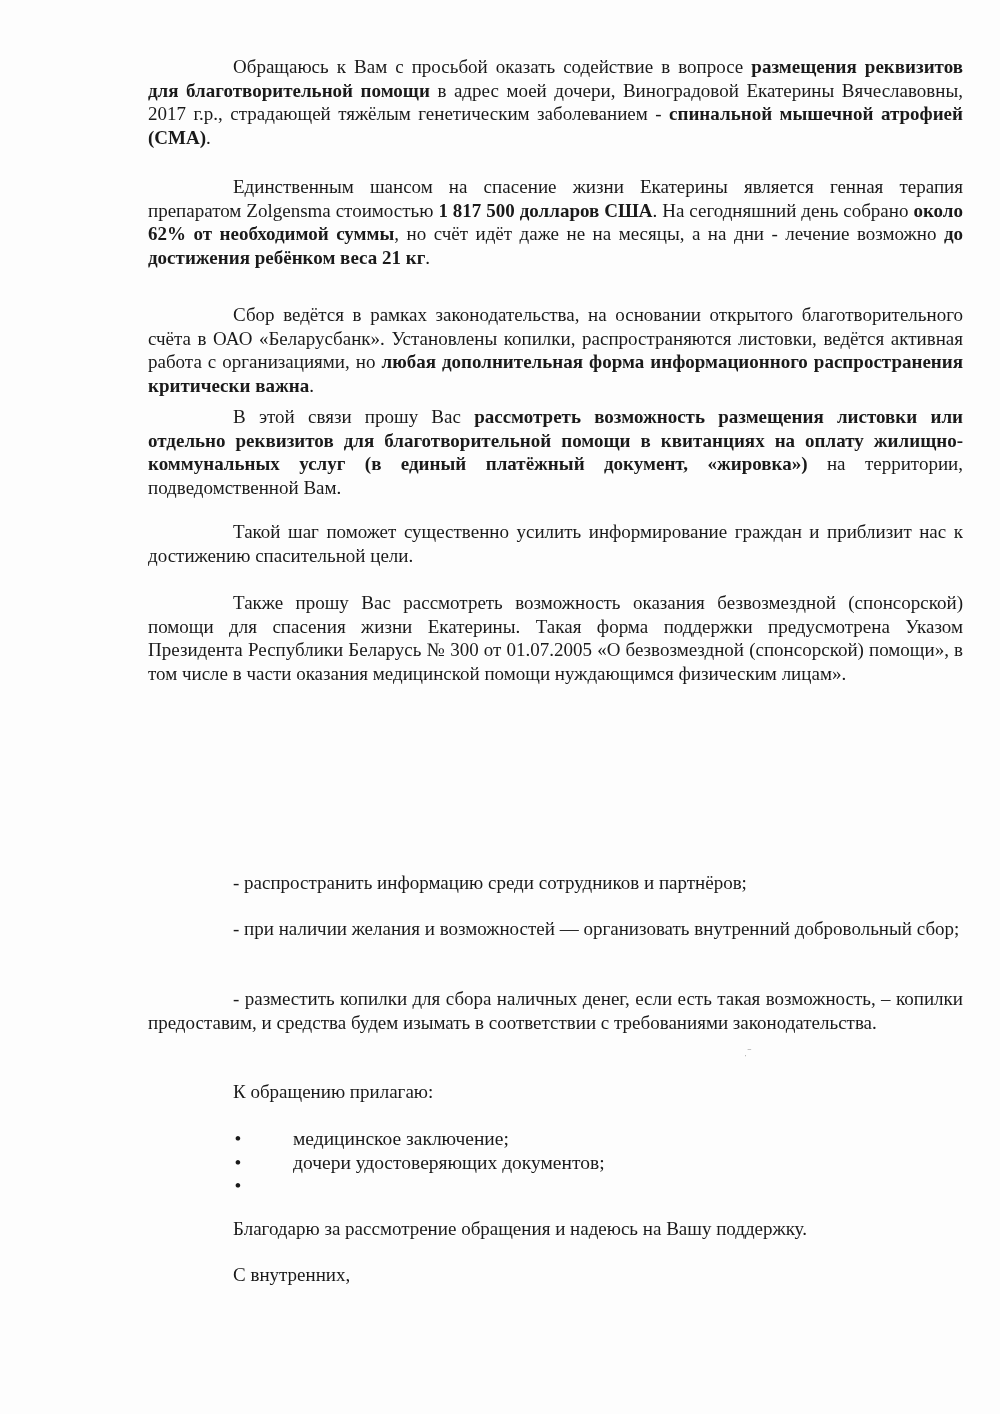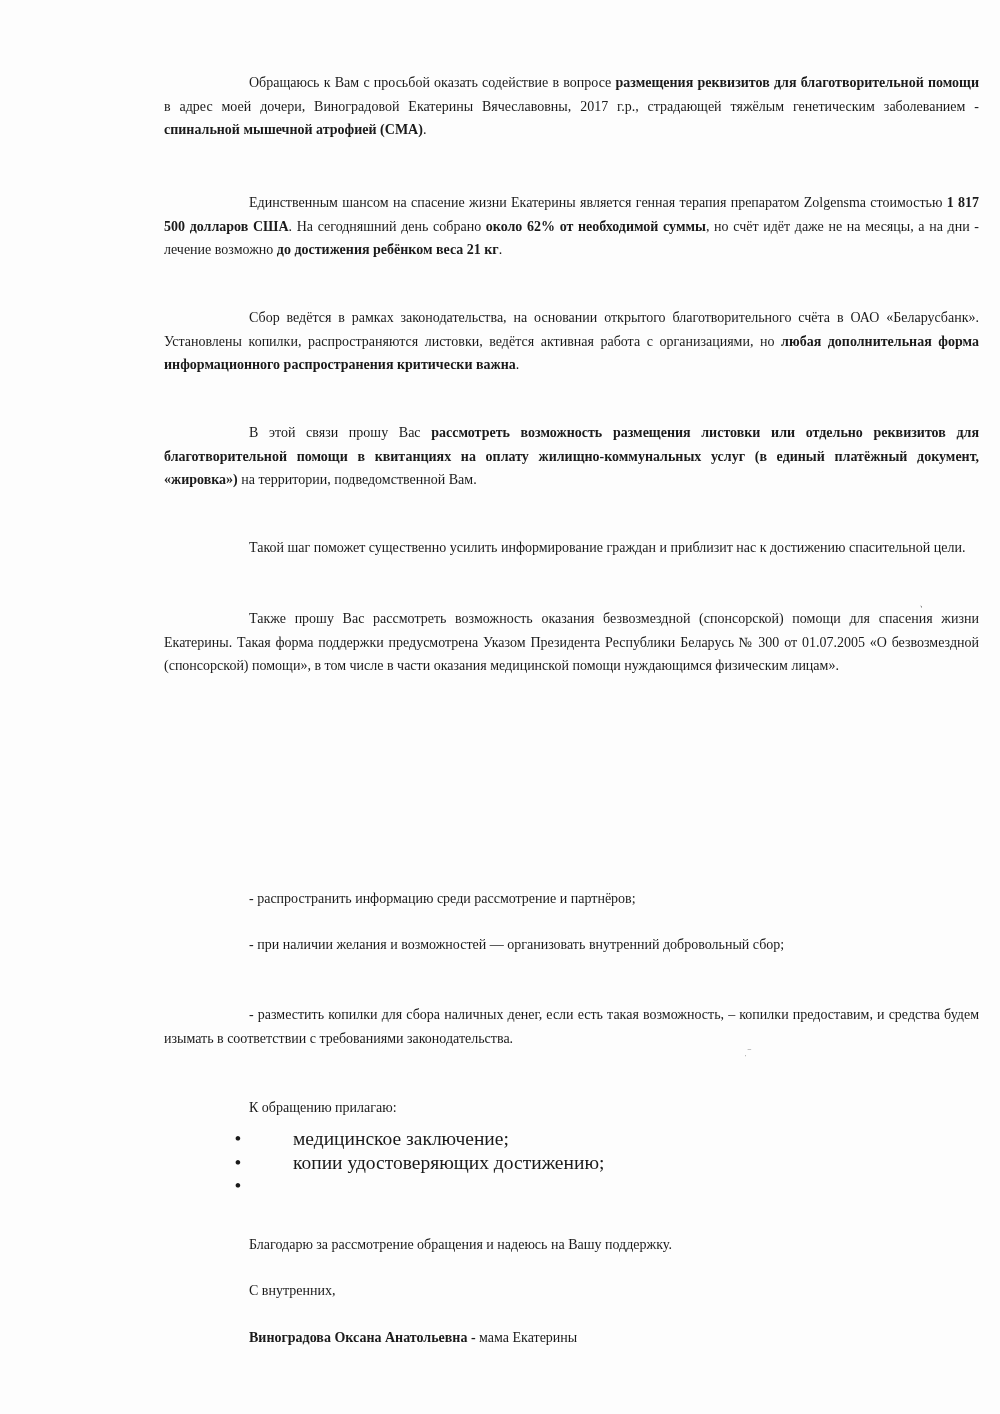--- a/index.html
+++ b/index.html
@@ -7,31 +7,31 @@
   .page {
     position: absolute; left: 0; top: 0; width: 1000px; height: 1414px;
     background: #fdfdfd;
     color: #1a1a1a;
     font-family: "Liberation Serif", "DejaVu Serif", serif;
   }
   .para {
     position: absolute;
     left: 148px;
     width: 815px;
-    font-size: 14px;
+    font-size: 19px;
     line-height: 23.6px;
     text-align: justify;
     text-align-last: left;
-    margin: 16px;
+    margin: 0;
   }
   .para .indent { display: inline-block; width: 85px; }
   .para b { font-weight: bold; }
   .p1 { top: 55px; }
   .p2 { top: 175px; }
-  .p3 { top: 290px; }
+  .p3 { top: 303px; }
   .p4 { top: 405px; }
   .p5 { top: 520px; }
   .p6 { top: 591px; }
   .p7 { top: 731px; }
   .p8 { top: 777px; }
   .p9 { top: 871px; }
   .p10 { top: 917px; }
   .p11 { top: 987px; }
   .p12 { top: 1080px; }
   .attach-list {
@@ -54,44 +54,41 @@
 <body>
 
 <div class="page">
 
   <p class="para p1"><span class="indent"></span><span>Обращаюсь к Вам с просьбой оказать содействие в вопросе </span><b>размещения реквизитов для благотворительной помощи</b><span> в адрес моей дочери, Виноградовой Екатерины Вячеславовны, 2017 г.р., страдающей тяжёлым генетическим заболеванием - </span><b>спинальной мышечной атрофией (СМА)</b><span>.</span></p>
   <p class="para p2"><span class="indent"></span><span>Единственным шансом на спасение жизни Екатерины является генная терапия препаратом Zolgensma стоимостью </span><b>1 817 500 долларов США</b><span>. На сегодняшний день собрано </span><b>около 62% от необходимой суммы</b><span>, но счёт идёт даже не на месяцы, а на дни - лечение возможно </span><b>до достижения ребёнком веса 21 кг</b><span>.</span></p>
   <p class="para p3"><span class="indent"></span><span>Сбор ведётся в рамках законодательства, на основании открытого благотворительного счёта в ОАО «Беларусбанк». Установлены копилки, распространяются листовки, ведётся активная работа с организациями, но </span><b>любая дополнительная форма информационного распространения критически важна</b><span>.</span></p>
   <p class="para p5"><span class="indent"></span><span>Такой шаг поможет существенно усилить информирование граждан и приблизит нас к достижению спасительной цели.</span></p>
   <p class="para p4"><span class="indent"></span><span>В этой связи прошу Вас </span><b>рассмотреть возможность размещения листовки или отдельно реквизитов для благотворительной помощи в квитанциях на оплату жилищно-коммунальных услуг (в единый платёжный документ, «жировка»)</b><span> на территории, подведомственной Вам.</span></p>
   <p class="para p6"><span class="indent"></span><span>Также прошу Вас рассмотреть возможность оказания безвозмездной (спонсорской) помощи для спасения жизни Екатерины. Такая форма поддержки предусмотрена Указом Президента Республики Беларусь № 300 от 01.07.2005 «О безвозмездной (спонсорской) помощи», в том числе в части оказания медицинской помощи нуждающимся физическим лицам».</span></p>
-  <p class="para p9"><span class="indent"></span><span>- распространить информацию среди рассмотрение и партнёров;</span></p>
+  <p class="para p9"><span class="indent"></span><span>- распространить информацию среди сотрудников и партнёров;</span></p>
   <p class="para p10"><span class="indent"></span><span>- при наличии желания и возможностей — организовать внутренний добровольный сбор;</span></p>
   <p class="para p11"><span class="indent"></span><span>- разместить копилки для сбора наличных денег, если есть такая возможность, – копилки предоставим, и средства будем изымать в соответствии с требованиями законодательства.</span></p>
   <p class="para p12"><span class="indent"></span><span>К обращению прилагаю:</span></p>
 
   <ul class="attach-list">
     <li>
       <span class="bullet">•</span>
       <span>медицинское заключение;</span>
     </li>
     <li>
       <span class="bullet">•</span>
-      <span>копии удостоверяющих достижению;</span>
+      <span>дочери удостоверяющих документов;</span>
     </li>
     <li>
       <span class="bullet">•</span>
     </li>
   </ul>
 
   <p class="para p13">
     <span class="indent"></span><span>Благодарю за рассмотрение обращения и надеюсь на Вашу поддержку.</span>
   </p>
   <p class="para p14">
     <span class="indent"></span><span>С внутренних,</span>
   </p>
-  <p class="para p15">
-    <span class="indent"></span><b>Виноградова Оксана Анатольевна -</b><span> мама Екатерины</span>
-  </p>
 
   <span class="artifact art1">ˎ</span>
   <span class="artifact art2">ˌ⁻</span>
 </div>
 
 </body></html>

